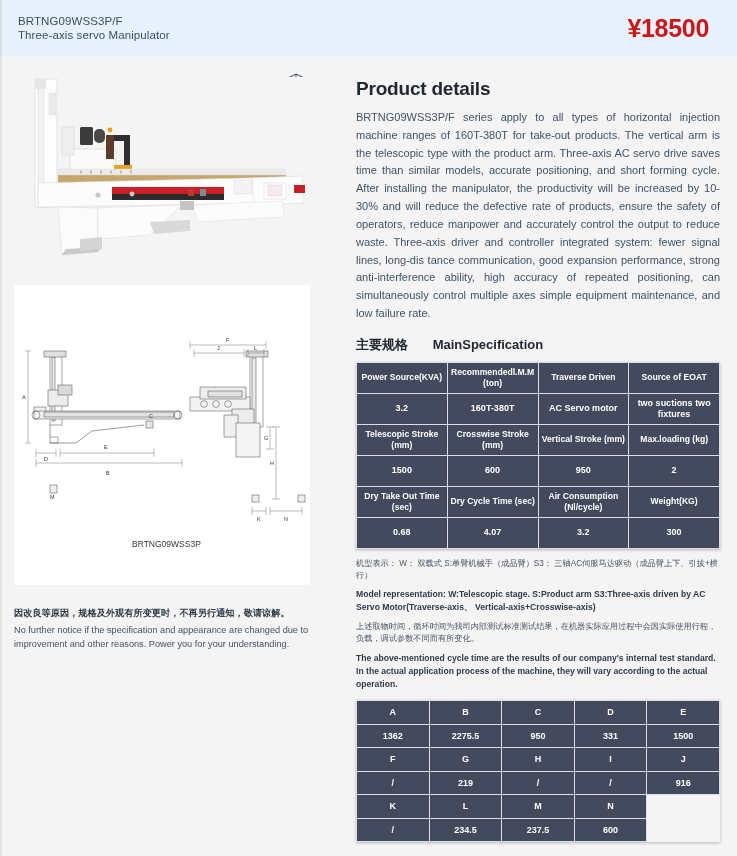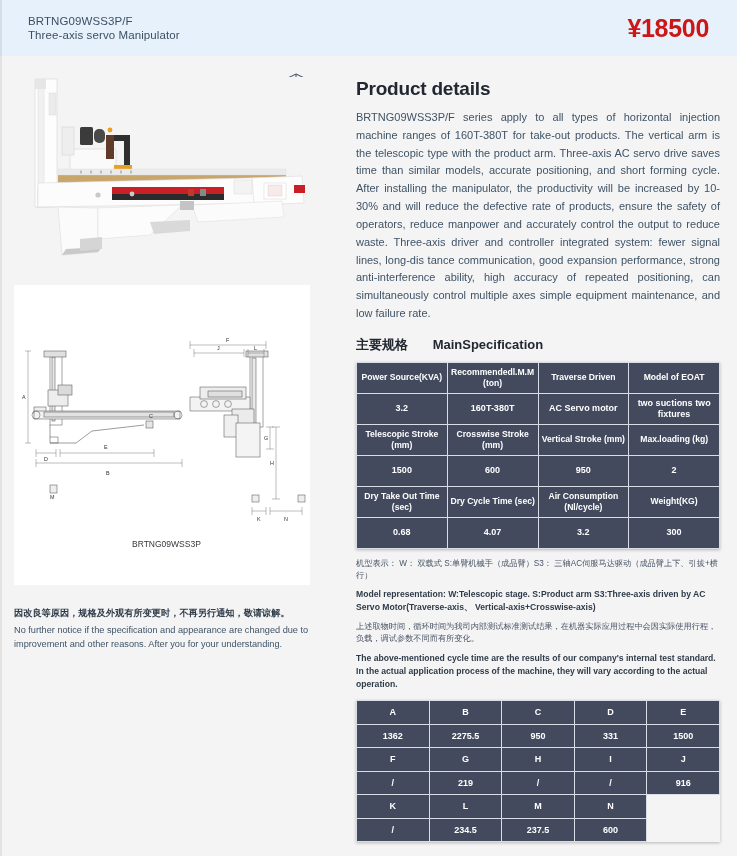--- a/index.html
+++ b/index.html
@@ -13,21 +13,21 @@
     position: relative;
   }
 
   
   .header {
     height: 56px;
     background: #e7f1fb;
     display: flex;
     align-items: center;
     justify-content: space-between;
-    padding: 0 28px 0 26px;
+    padding: 0 28px 0 16px;
     border-left: 2px solid #d5dde5;
   }
   .header-titles { display: flex; flex-direction: column; gap: 2px; }
   .header-model {
     font-size: 11.5px;
     color: #3d4f63;
     letter-spacing: .1px;
   }
   .header-sub {
     font-size: 11.5px;
@@ -343,41 +343,41 @@
           <text x="243" y="236">K</text>
           <text x="270" y="236">N</text>
           <text x="36" y="214">M</text>
         </g>
       </svg>
       <div class="drawing-caption">BRTNG09WSS3P</div>
     </div>
 
     <div class="left-note">
       <div class="left-note-cn">因改良等原因，规格及外观有所变更时，不再另行通知，敬请谅解。</div>
-      <div class="left-note-en">No further notice if the specification and appearance are changed due to improvement and other reasons. After you for your understanding.</div>
+      <div class="left-note-en">No further notice if the specification and appearance are changed due to improvement and other reasons. Power you for your understanding.</div>
     </div>
   </div>
 
   <div class="right-col">
 
     <div class="details-title">Product details</div>
     <div class="details-body">BRTNG09WSS3P/F series apply to all types of horizontal injection machine ranges of 160T-380T for take-out products. The vertical arm is the telescopic type with the product arm. Three-axis AC servo drive saves time than similar models, accurate positioning, and short forming cycle. After installing the manipulator, the productivity will be increased by 10-30% and will reduce the defective rate of products, ensure the safety of operators, reduce manpower and accurately control the output to reduce waste. Three-axis driver and controller integrated system: fewer signal lines, long-dis tance communication, good expansion performance, strong anti-interference ability, high accuracy of repeated positioning, can simultaneously control multiple axes simple equipment maintenance, and low failure rate.</div>
 
     <div class="spec-heading">
       <span class="cn">主要规格</span>
       <span>MainSpecification</span>
     </div>
 
     <table class="spec">
       <tbody>
           <tr>
             <td>Power Source(KVA)</td>
             <td>Recommendedl.M.M (ton)</td>
             <td>Traverse Driven</td>
-            <td>Model of EOAT</td>
+            <td>Source of EOAT</td>
           </tr>
           <tr>
             <td class="val">3.2</td>
             <td class="val">160T-380T</td>
             <td class="val">AC Servo motor</td>
             <td class="val">two suctions two fixtures</td>
           </tr>
           <tr>
             <td>Telescopic Stroke (mm)</td>
             <td>Crosswise Stroke (mm)</td>

